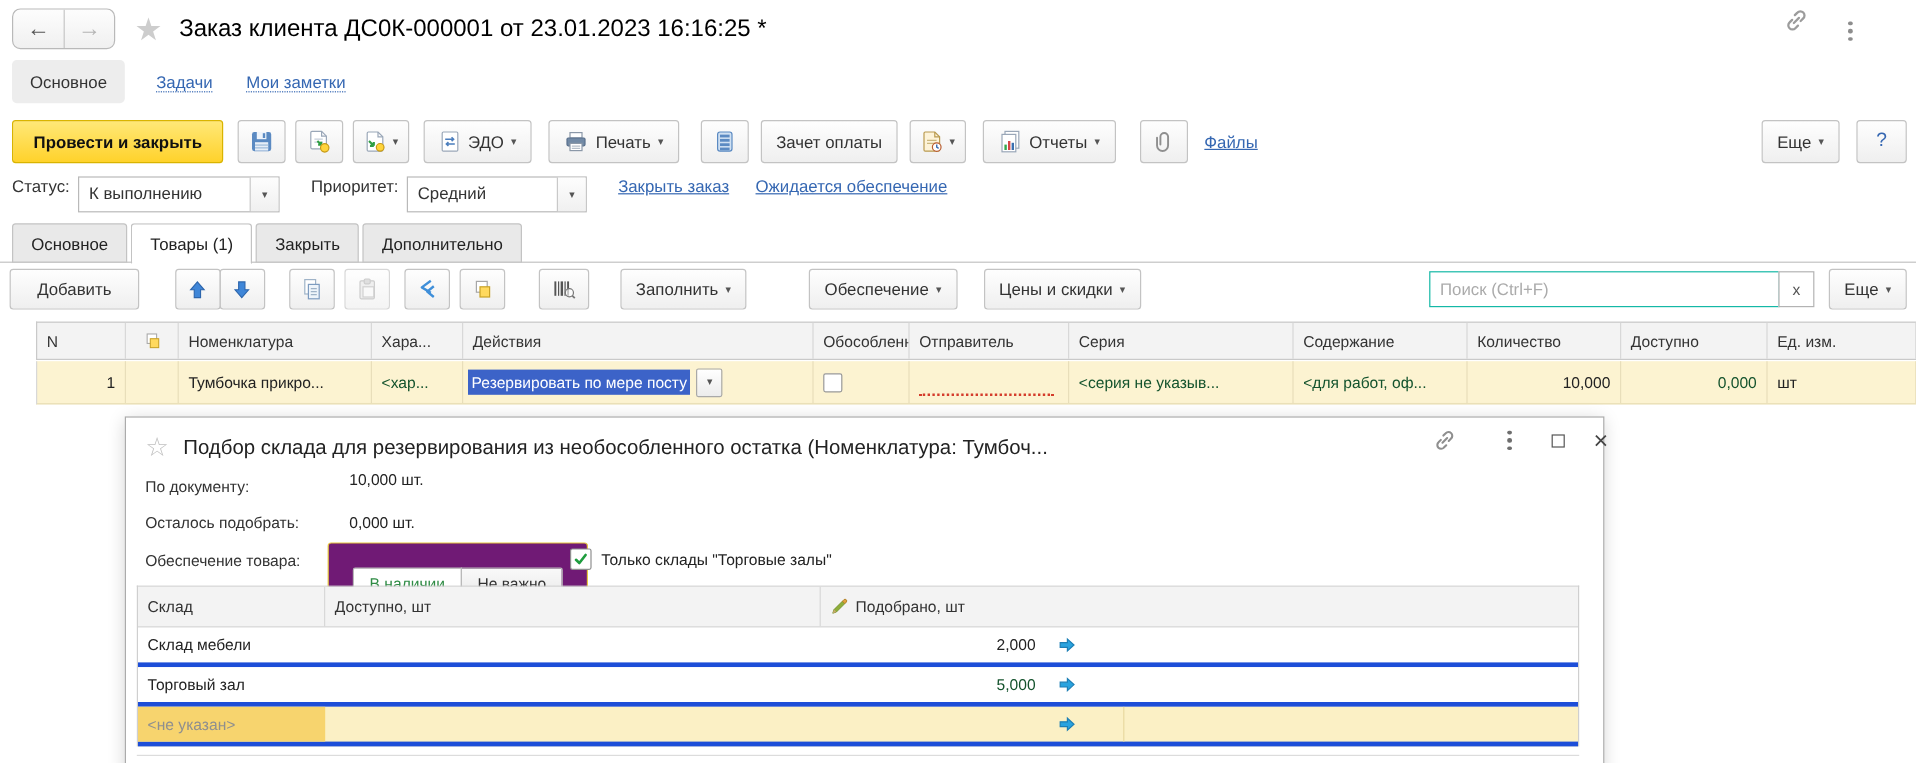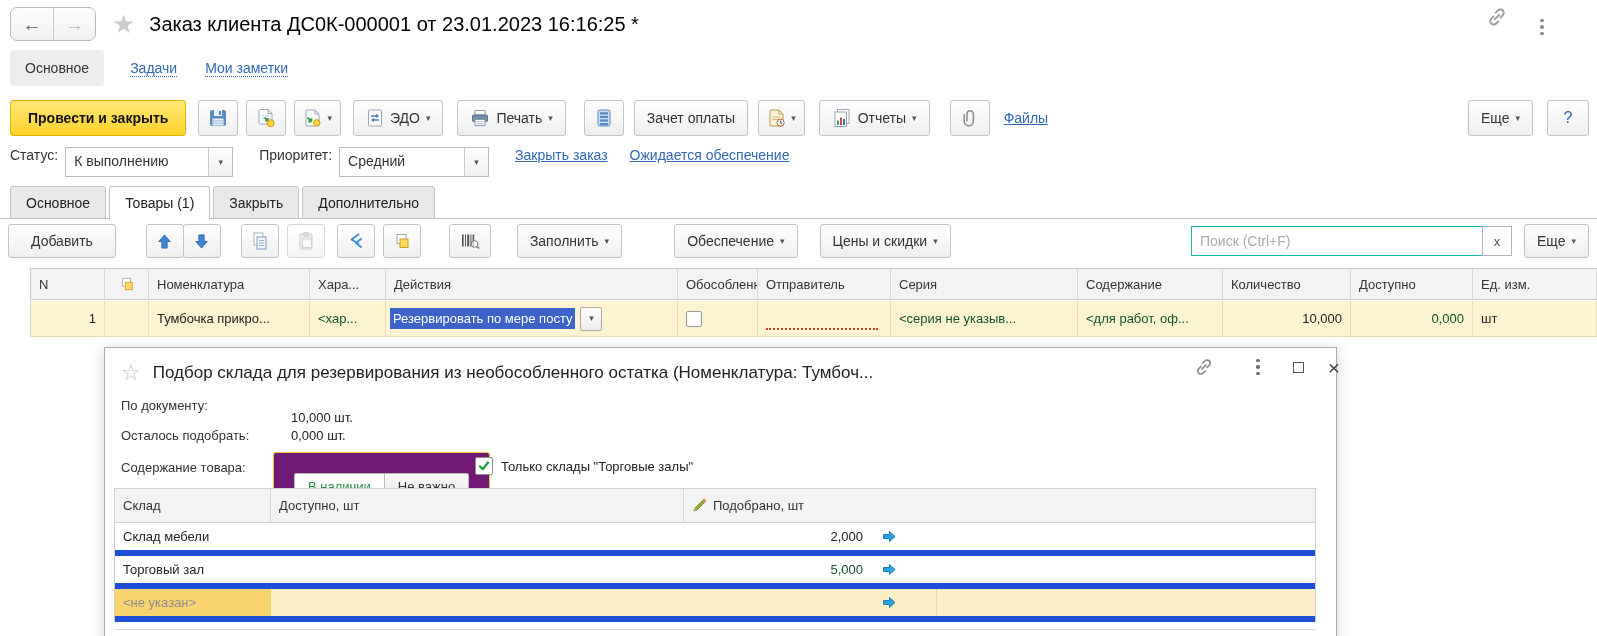--- a/index.html
+++ b/index.html
@@ -78,21 +78,21 @@
 .d-value{position:absolute;left:186px;font-size:13px;color:#222;white-space:nowrap}
 .avail-group{position:absolute;left:168px;top:104px;display:inline-flex;border:1px solid #e5c63d;border-radius:3px;padding:20px;background:#701a75}
 .tgl{height:26px;display:flex;align-items:center;padding:0 13px;font-size:13px;border:1px solid #b9b9b9;cursor:pointer}
 .tgl.on{background:#fff;color:#2e8b44;border-radius:2px 0 0 2px}
 .tgl.off{background:linear-gradient(#f9f9f9,#e9e9e9);color:#333;margin-left:-1px;border-radius:0 2px 2px 0}
 .d-check{position:absolute;left:370px;top:109px;display:flex;align-items:center;gap:8px;font-size:13px;color:#222;cursor:pointer}
 .cbx-on{width:18px;height:18px;border:1px solid #8f8f8f;border-radius:2px;background:#fff;display:flex;align-items:center;justify-content:center}
 .d-table{position:absolute;left:9px;top:140px;width:1202px;font-size:13px;border:1px solid #cfcfcf;border-bottom:none}
 .d-thead{display:flex;height:34px;background:#f3f3f3;border-bottom:1px solid #cfcfcf;color:#333}
 .d-thead .dc{display:flex;align-items:center;gap:6px;padding:0 8px;border-right:1px solid #d8d8d8;flex-shrink:0;white-space:nowrap}
-.d-trow{display:flex;height:33px;border-bottom:6px solid #1d4ed8;background:#fff;color:#222}
+.d-trow{display:flex;height:33px;border-bottom:4px solid #1d4ed8;background:#fff;color:#222}
 .dw-wh{width:156px}.dw-res{width:187px}.dw-avl{width:413px;justify-content:flex-end}.dw-pick{flex:1;border-right:none!important}
 .d-trow .dc{display:flex;align-items:center;padding:0 8px;flex-shrink:0;white-space:nowrap;overflow:hidden}
 .pick-cell{display:flex;align-items:center;flex:1;padding:0!important}
 .arrow-sub{width:66px;display:flex;align-items:center;padding-left:10px;height:100%}
 .row-yellow{background:#fbf0c5}
 .row-yellow .dc.dw-wh{background:#f7d46e;color:#8f8f8f}
 .row-yellow .arrow-sub{border-right:1px solid #e8d9a0}
 .d-bottomline{position:absolute;left:9px;top:281px;width:1202px;height:1px;background:#dcdcdc}
 svg{display:block}
 </style>
@@ -457,25 +457,25 @@
         </span>
       </span>
     <span class="d-ctrl" style="left:1180px">
         <span class="maxbox"></span>
       </span>
     <span class="d-ctrl" style="left:1216px">
         <span class="xclose">×</span>
       </span>
 
     <span class="d-label" style="top:50px">По документу:</span>
-    <span class="d-value" style="top:62px">10,000 шт.</span>
+    <span class="d-value" style="top:44px">10,000 шт.</span>
     <span class="d-label" style="top:80px">Осталось подобрать:</span>
     <span class="d-value" style="top:80px">0,000 шт.</span>
 
-    <span class="d-label" style="top:112px">Содержание товара:</span>
+    <span class="d-label" style="top:112px">Обеспечение товара:</span>
     <div class="avail-group">
       <span class="tgl on">В наличии</span>
       <span class="tgl off">Не важно</span>
     </div>
     <label class="d-check">
       <span class="cbx-on">
           <svg width="12" height="12" viewBox="0 0 12 12">
             <path d="M2 6.5L4.8 9.2 10 2.5" fill="none" stroke="#1f9d3f" stroke-width="2.2" stroke-linecap="round" stroke-linejoin="round"></path>
           </svg>
         </span>

